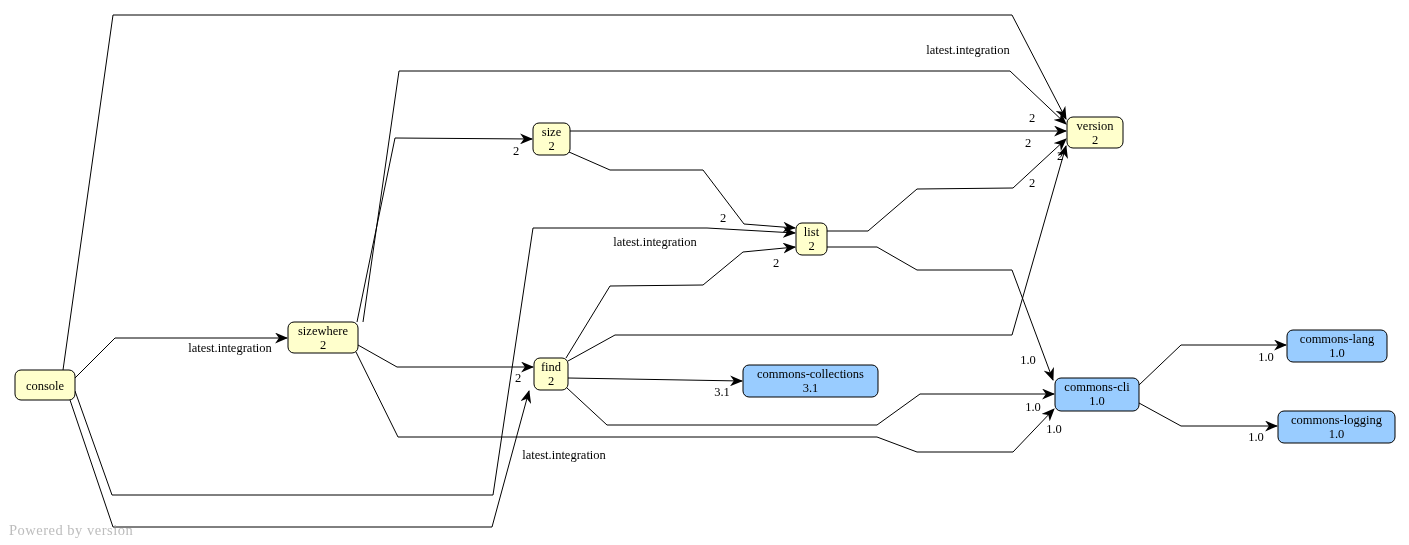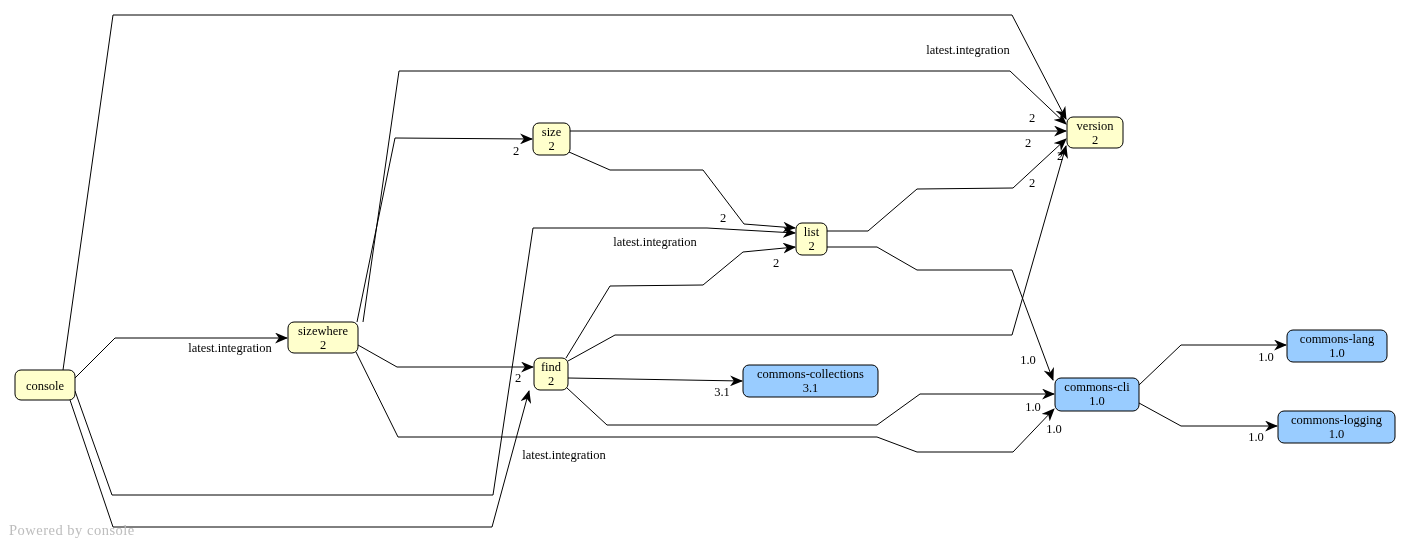--- a/index.html
+++ b/index.html
@@ -115,14 +115,14 @@
           <text class="node-label" x="1337" y="343">commons-lang</text>
           <text class="node-label" x="1337" y="357">1.0</text>
         </g>
         <g>
           <rect class="node-rect" x="1278" y="411" width="117" height="32" rx="6" ry="6" fill="#99CCFF" stroke="#000000"></rect>
           <text class="node-label" x="1336.5" y="424">commons-logging</text>
           <text class="node-label" x="1336.5" y="438">1.0</text>
         </g>
       </g>
   </svg>
-  <div class="footer-text">Powered by console</div>
+  <div class="footer-text">Powered by version</div>
 </div>
 
 </body></html>

